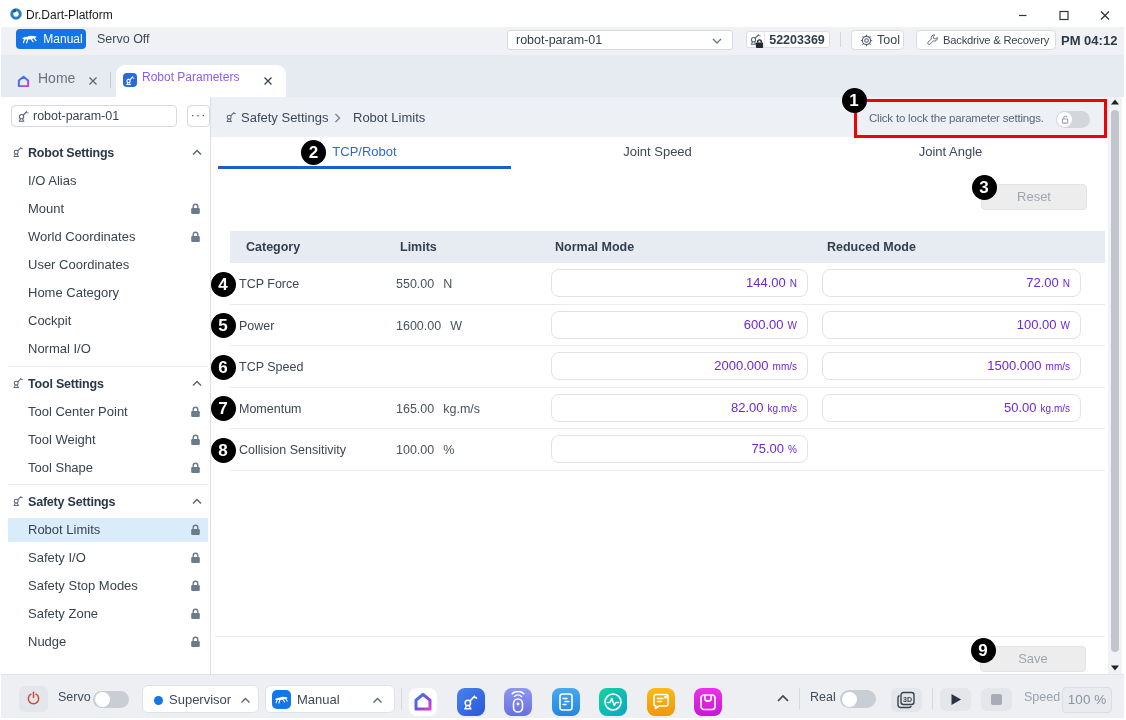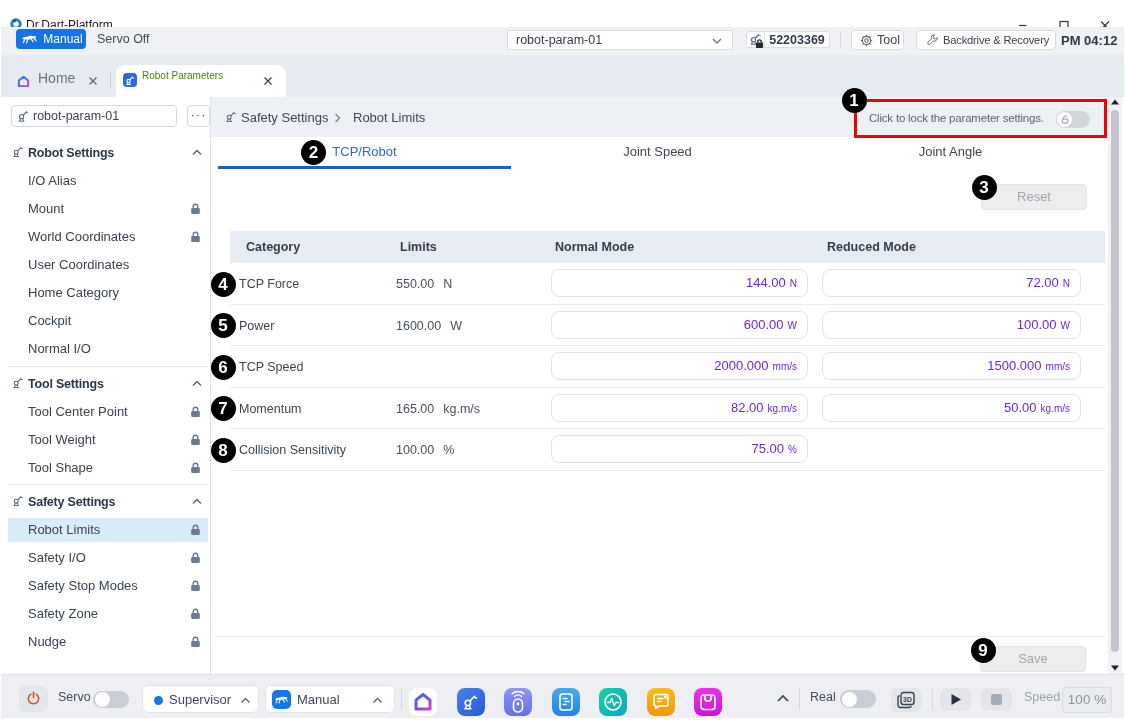--- a/index.html
+++ b/index.html
@@ -2,21 +2,21 @@
 <html><head>
 <meta charset="utf-8">
 <style>
 * { margin:0; padding:0; box-sizing:border-box; }
 html,body { width:1126px; height:720px; overflow:hidden; }
 body { font-family:"Liberation Sans", sans-serif; font-size:13px; color:#39434f; }
 #app { position:relative; width:1126px; height:720px; background:#fff; overflow:hidden; }
 .abs { position:absolute; }
 
 
-#titlebar { left:1px; top:12px; width:1123px; height:25px; background:#fff; }
+#titlebar { left:1px; top:2px; width:1123px; height:25px; background:#fff; }
 #title-text { left:25px; top:6px; font-size:12px; color:#1b1b1b; }
 .winctl { top:7px; width:14px; height:14px; }
 
 
 #toolbar { left:1px; top:27px; width:1123px; height:28px; background:#eff1f4; }
 #btn-manual { left:15px; top:2px; width:70px; height:20px; background:#1474e6; border-radius:4px; color:#fff; font-size:12.5px; }
 #servo-off { left:96px; top:0; height:24px; line-height:25px; color:#3f4956; font-size:12.5px; }
 #dd-param { left:506px; top:3px; width:226px; height:20px; background:#fff; border:1px solid #d8dce2; border-radius:3px; }
 #serialwrap { left:745px; top:4px; width:84px; height:17px; background:#fff; border:1px solid #dcdfe5; border-radius:3px; }
 #serial-num { position:absolute; left:17px; top:0; right:0; bottom:0; border-left:1px solid #e4e7ec; text-align:center; line-height:16px; font-size:12.5px; font-weight:bold; color:#333d4a; letter-spacing:0px; }
@@ -176,21 +176,21 @@
     </div>
     <div class="abs" id="tab-sep"></div>
     <div class="abs" id="tab-active">
       <div class="abs" style="left:7px; top:8px; width:14px; height:14px; background:#2a6ad9; border-radius:4px;">
         <svg class="abs" style="left:1.5px; top:1.5px;" width="11" height="11" viewBox="0 0 20 20">
             <circle cx="6.5" cy="11" r="3" fill="none" stroke="#fff" stroke-width="2"></circle>
             <path d="M8.8 9 L13 4.5 M13 4.5 L16.8 5.8 M14.5 3 L13 4.5" fill="none" stroke="#fff" stroke-width="2"></path>
             <path d="M5 13.8 L3.6 17.2 M8 13.8 L9.4 17.2 M2.5 17.4 H10.5" fill="none" stroke="#fff" stroke-width="1.8"></path>
           </svg>
       </div>
-      <div class="abs" style="left:26px; top:5px; font-size:10px; color:#4d7c0f;">Robot Parameters</div>
+      <div class="abs" style="left:26px; top:5px; font-size:12px; color:#8b5cf6;">Robot Parameters</div>
       <svg class="abs" style="left:147px; top:11px;" width="10" height="10" viewBox="0 0 10 10">
           <path d="M1.5 1.5 L8.5 8.5 M8.5 1.5 L1.5 8.5" stroke="#39434f" stroke-width="1.3"></path>
         </svg>
     </div>
   </div>
 
   <div class="abs" id="sidebar">
     <div class="abs" id="sb-input">
       <svg class="abs" style="left:5px; top:4px;" width="14" height="14" viewBox="0 0 20 20">
           <circle cx="6.5" cy="9.5" r="3" fill="none" stroke="#5a6880" stroke-width="1.6"></circle>

